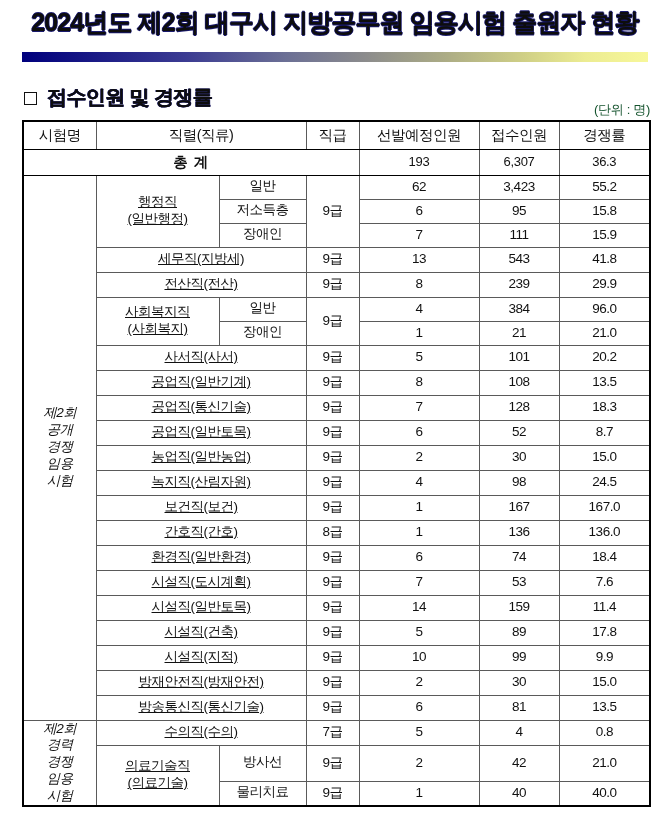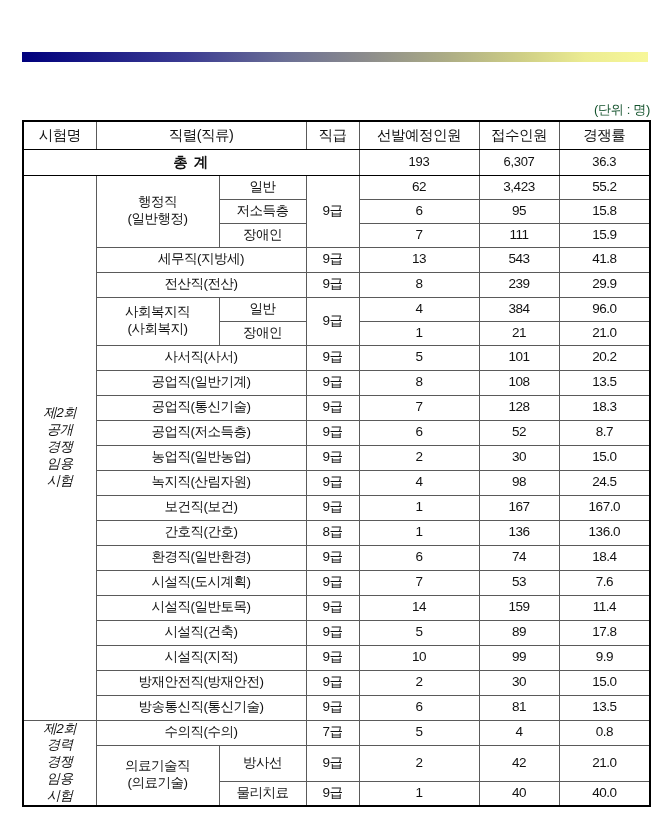--- a/index.html
+++ b/index.html
@@ -157,43 +157,50 @@
     font-size: 13.5px;
     line-height: 1.45;
     letter-spacing: -0.4px;
     border-right: 1.6px solid #000000;
     font-style: italic;
   }
   td.series {
     text-align: left;
     padding-left: 8px;
     letter-spacing: -0.6px;
+    text-decoration: underline;
   }
   td.sub {
     text-align: left;
     padding-left: 7px;
     letter-spacing: -0.6px;
+    font-family: Liberation Mono, monospace;
   }
   td.grade { letter-spacing: -0.4px; }
   td.num { letter-spacing: -0.2px; }
 
   tr.body-row td { height: 25px; }
   tr.sub-row td { height: 24px; }
 
   
   tr.block-start td { border-top: 1.6px solid #000000; }
 </style>
 </head>
 <body>
 
 <div class="page">
 
+  <div class="doc-title">2024년도 제2회 대구시 지방공무원 임용시험 출원자 현황</div>
 
   <div class="grad-rule"></div>
 
+  <div class="section-head">
+    <span class="checkbox-glyph"></span>
+    <span class="section-head-text">접수인원 및 경쟁률</span>
+  </div>
 
   <div class="unit-note">(단위 : 명)</div>
 
   <div class="table-wrap">
     <table class="grid">
       <colgroup>
         <col style="width:73px">
         <col style="width:123px">
         <col style="width:87px">
         <col style="width:53px">
@@ -282,21 +289,21 @@
             <td class="num">13.5</td>
           </tr>
           <tr class="body-row">
             <td class="series" colspan="2">공업직(통신기술)</td>
             <td class="grade">9급</td>
             <td class="num">7</td>
             <td class="num">128</td>
             <td class="num">18.3</td>
           </tr>
           <tr class="body-row">
-            <td class="series" colspan="2">공업직(저소득층)</td>
+            <td class="series" colspan="2">공업직(일반토목)</td>
             <td class="grade">9급</td>
             <td class="num">6</td>
             <td class="num">52</td>
             <td class="num">8.7</td>
           </tr>
           <tr class="body-row">
             <td class="series" colspan="2">농업직(일반농업)</td>
             <td class="grade">9급</td>
             <td class="num">2</td>
             <td class="num">30</td>

